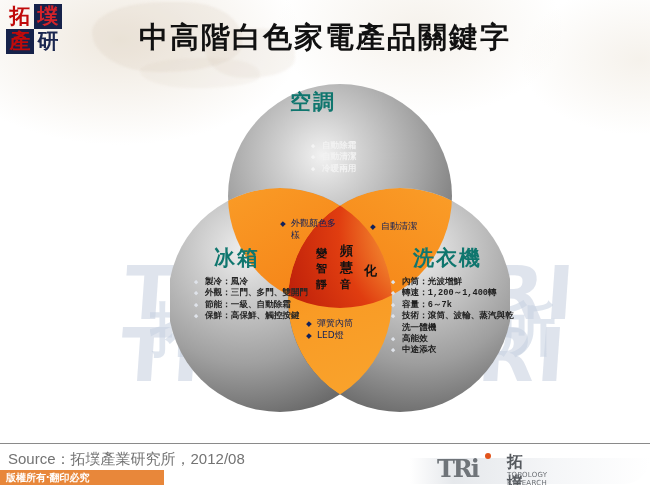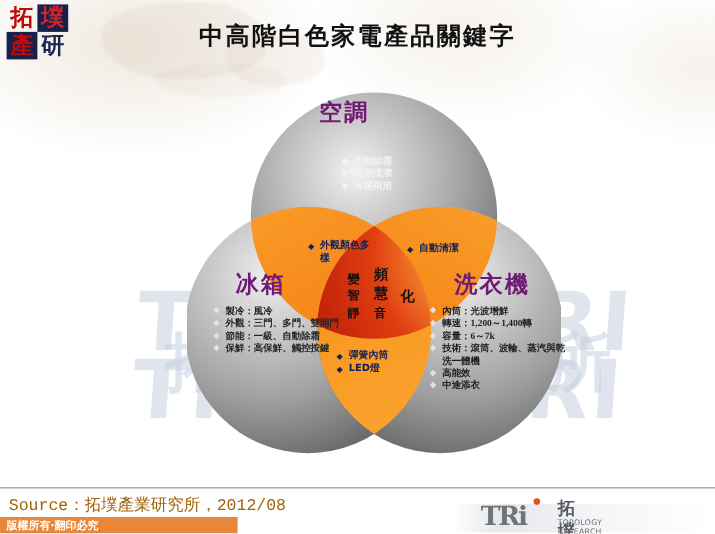--- a/index.html
+++ b/index.html
@@ -39,68 +39,68 @@
   .logo-cell{position:absolute;width:28px;height:25px;font-size:21px;line-height:25px;
     text-align:center;font-weight:bold;font-family:"DejaVu Sans","Liberation Sans",sans-serif;}
   .lc-tl{left:0;top:0;color:#c00a0a;}
   .lc-tr{left:28px;top:0;background:#16224a;color:#d4232a;}
   .lc-bl{left:0;top:25px;background:#16224a;color:#c00a0a;}
   .lc-br{left:28px;top:25px;color:#1b2750;}
 
   .title{
     position:absolute;left:0;top:18px;width:650px;text-align:center;
     font-family:Liberation Sans, sans-serif;
-    font-size:22px;font-weight:bold;color:#111;letter-spacing:2px;
+    font-size:29px;font-weight:bold;color:#111;letter-spacing:2px;
   }
 
   
   .venn{position:absolute;left:170px;top:78px;width:340px;height:350px;}
   .venn svg{position:absolute;left:0;top:0;}
 
   .lbl{position:absolute;font-family:"DejaVu Serif","Liberation Serif",serif;
-       font-weight:bold;color:#701a75;}
+       font-weight:bold;color:#0f766e;}
   .lbl-top{left:120px;top:10px;font-size:21px;letter-spacing:2px;}
   .lbl-left{left:44px;top:166px;font-size:21px;letter-spacing:2px;}
   .lbl-right{left:243px;top:166px;font-size:21px;letter-spacing:2px;}
 
   .blist{position:absolute;font-size:8.6px;line-height:11.4px;font-weight:bold;
-    color:#1e1e1e;font-family:Liberation Serif, serif;}
+    color:#1e1e1e;font-family:Liberation Mono, monospace;}
   .blist div{position:relative;padding-left:11px;}
   .blist div.bul::before{content:"\25C6";position:absolute;left:0;top:0;
     font-size:7px;color:#f0f0f0;}
   .list-top{left:141px;top:63px;width:120px;color:#f2f2f2;}
   .list-top div.bul::before{color:#f4f4f4;}
   .list-left{left:24px;top:199px;width:116px;color:#262626;}
   .list-left div.bul::before{color:#dfe3ea;}
   .list-right{left:221px;top:199px;width:124px;color:#1f1f1f;}
   .list-right div.bul::before{color:#dfe3ea;}
 
-  .ov{position:absolute;font-size:9px;line-height:11.5px;font-weight:bold;
+  .ov{position:absolute;font-size:9px;line-height:11.5px;font-weight:normal;
       color:#10205a;font-family:"DejaVu Sans","Liberation Sans",sans-serif;}
   .ov div{position:relative;padding-left:11px;}
   .ov div.bul::before{content:"\25C6";position:absolute;left:0;top:0;font-size:7.5px;color:#11215c;}
   .ov-left{left:110px;top:140px;width:60px;}
   .ov-right{left:200px;top:143px;width:62px;}
   .ov-bottom{left:136px;top:240px;width:70px;}
   .ov-center{position:absolute;left:146px;top:170px;width:76px;
     font-size:11px;line-height:12.5px;font-weight:bold;color:#111;
     font-family:"DejaVu Serif","Liberation Serif",serif;letter-spacing:0px;}
   .ov-center .c1{position:absolute;left:0;top:0;}
   .ov-center .c2{position:absolute;left:24px;top:-3px;font-size:13px;}
   .ov-center .c3{position:absolute;left:0;top:15px;}
   .ov-center .c4{position:absolute;left:24px;top:14px;font-size:13px;}
   .ov-center .c5{position:absolute;left:48px;top:17px;font-size:13px;}
   .ov-center .c6{position:absolute;left:0;top:31px;}
   .ov-center .c7{position:absolute;left:24px;top:31px;}
 
   
   .foot-rule{position:absolute;left:0;top:443px;width:650px;height:1px;background:#8a8a8a;}
-  .source{position:absolute;left:8px;top:450px;font-size:15px;color:#a16207;
-    font-family:Liberation Mono, monospace;}
-  .copybar{position:absolute;left:0;top:470px;width:216px;height:15px;background:#e8873a;}
+  .source{position:absolute;left:8px;top:450px;font-size:15px;color:#737373;
+    font-family:Liberation Sans, sans-serif;}
+  .copybar{position:absolute;left:0;top:470px;width:164px;height:15px;background:#e8873a;}
   .copybar span{display:block;padding:1px 0 0 6px;font-size:10px;font-weight:bold;color:#fff;
     font-family:"DejaVu Sans","Liberation Sans",sans-serif;}
   .tri{position:absolute;left:437px;top:452px;height:30px;}
   .tri .mark{position:absolute;left:0;top:2px;font-size:24px;font-weight:bold;
     color:#6f7479;font-family:"DejaVu Serif","Liberation Serif",serif;letter-spacing:-2px;}
   .tri .dot{position:absolute;left:48px;top:1px;width:6px;height:6px;border-radius:50%;background:#e2541c;}
   .tri .cn{position:absolute;left:70px;top:0px;font-size:16px;font-weight:bold;color:#55595e;
     font-family:"DejaVu Serif","Liberation Serif",serif;letter-spacing:1px;}
   .tri .en{position:absolute;left:70px;top:19px;font-size:7px;color:#6a6e73;letter-spacing:.3px;
     font-family:"DejaVu Sans","Liberation Sans",sans-serif;}

